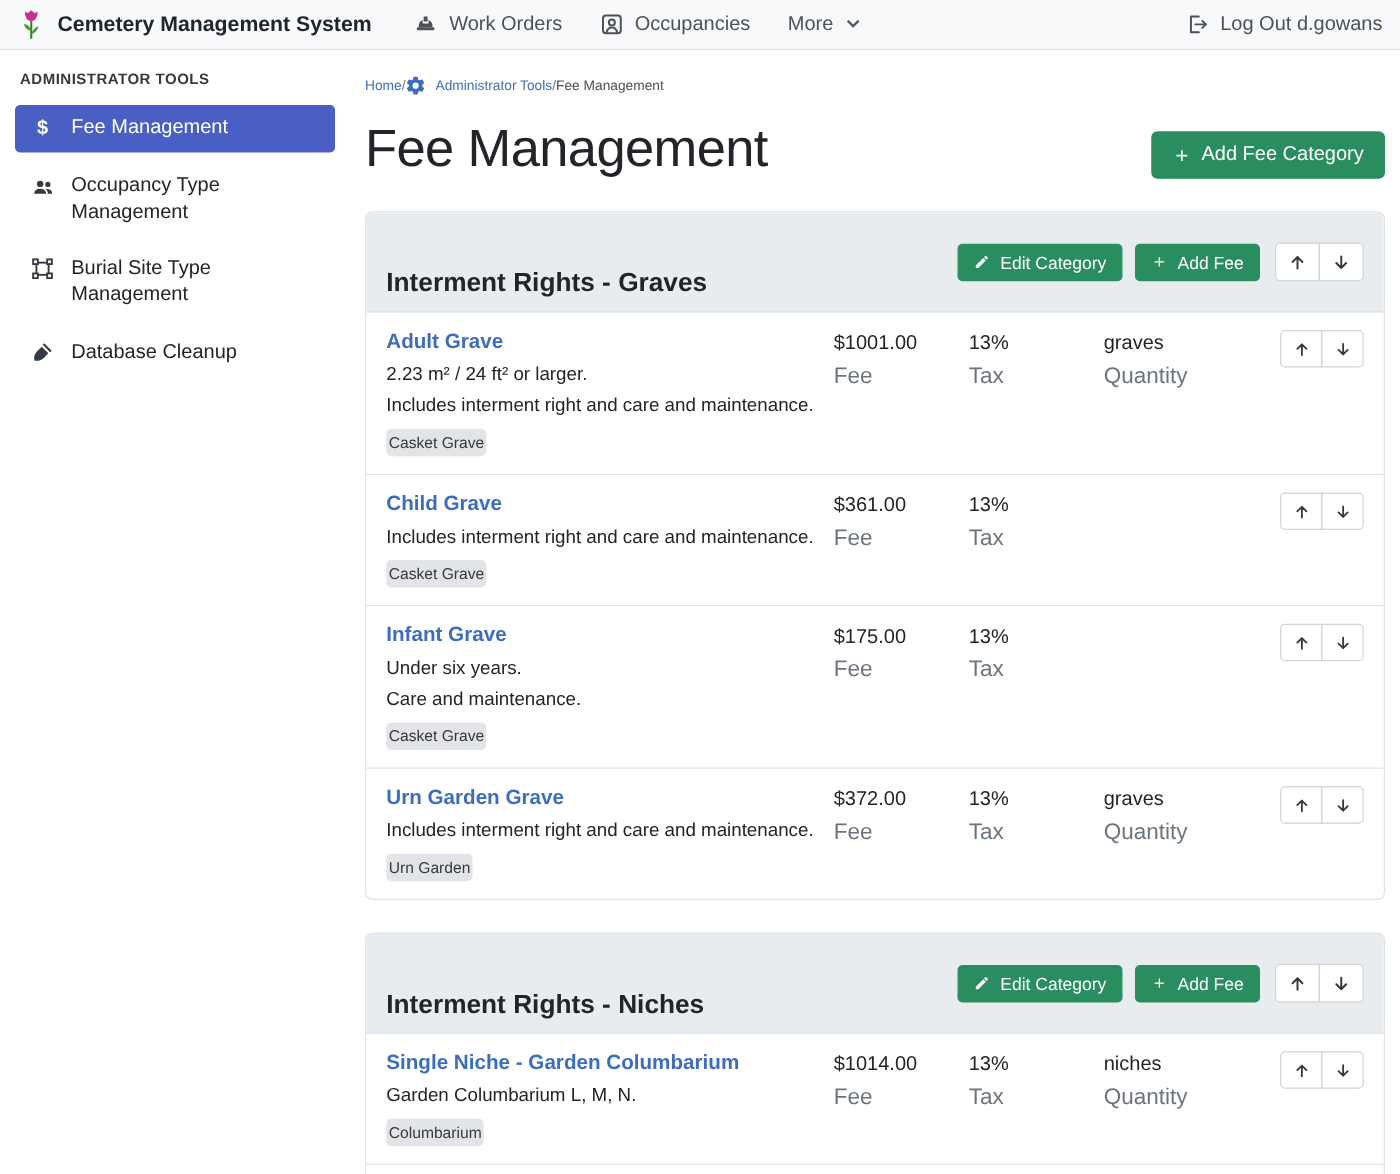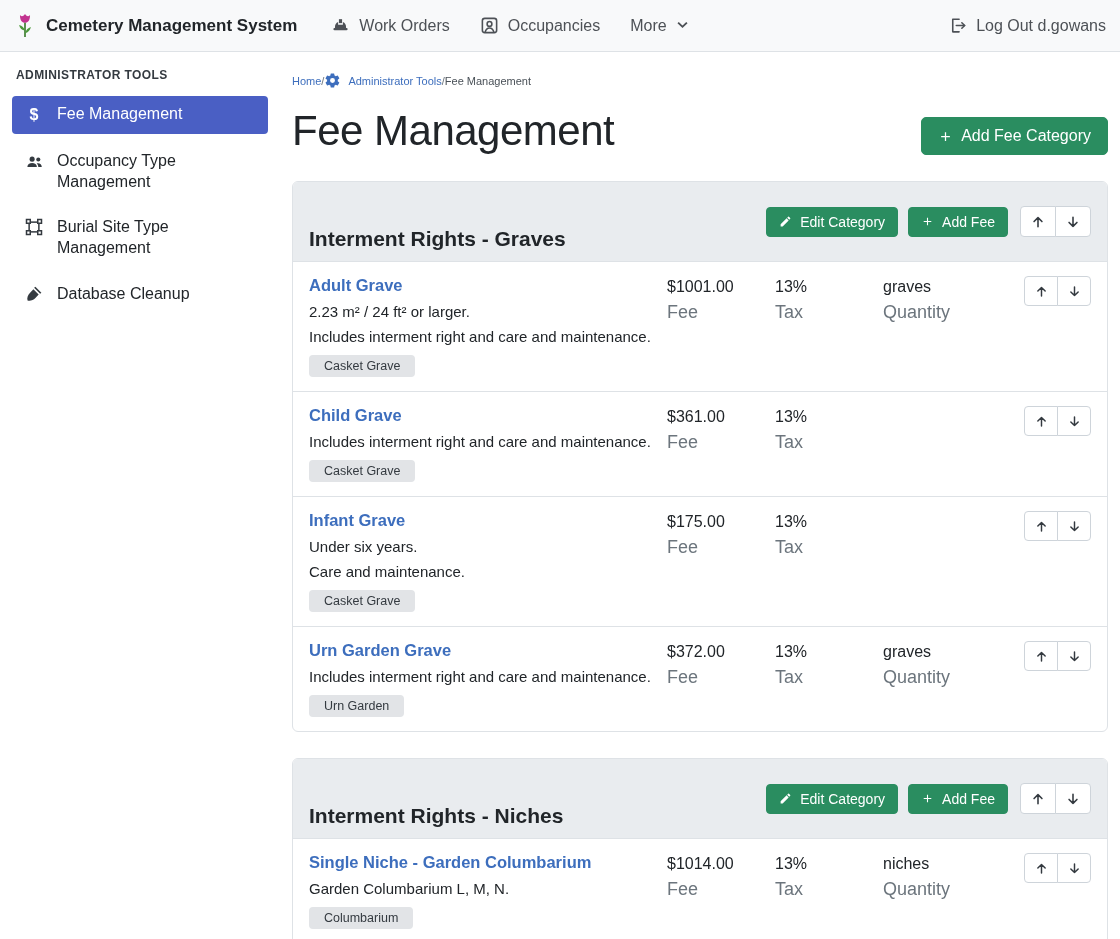--- a/index.html
+++ b/index.html
@@ -8,21 +8,21 @@
     --link-blue:#3d6ebd;
     --border:#dee2e6;
     --gray-text:#6c757d;
     --dark:#212529;
   }
   *{box-sizing:border-box}
   html,body{margin:0;padding:0}
   body{width:1120px;height:939px;overflow:hidden;background:#fff;
        font-family:"Liberation Sans","DejaVu Sans",sans-serif;color:var(--dark);}
   
-  .navbar{height:52px;display:flex;align-items:center;background:#f8f9fa;
+  .navbar{height:40px;display:flex;align-items:center;background:#f8f9fa;
           border-bottom:1px solid var(--border);padding:0 14px;text-align:center;}
   .brand{display:flex;align-items:center;gap:10px;margin-right:34px;cursor:pointer;}
   .brand-label{font-size:17px;font-weight:700;color:#212529;white-space:nowrap;}
   .nav-links{display:flex;align-items:center;gap:30px;}
   .nav-item{display:flex;align-items:center;gap:9px;color:#4d5156;font-size:16px;cursor:pointer;white-space:nowrap;}
   .nav-item svg{display:block}
   .nav-right{margin-left:auto;}
   
   .layout{display:flex;height:887px;}
   .sidebar{width:280px;padding:14px 12px;flex-shrink:0;}
@@ -60,21 +60,21 @@
   .arrow-btn.last{border-radius:0 4px 4px 0;margin-left:-1px;}
   
   .fee-row{display:flex;align-items:flex-start;padding:14px 16px;}
   .fee-row + .fee-row{border-top:1px solid var(--border);}
   .fee-main{flex:1;padding-right:10px;min-width:0;}
   .fee-name{display:inline-block;color:var(--link-blue);font-size:16.5px;font-weight:700;
             text-decoration:none;margin-bottom:8px;cursor:pointer;}
   .fee-desc{margin:0 0 8px;font-size:15px;color:#212529;}
   .fee-desc:empty{display:none;}
   .badge{display:inline-block;background:#e2e4e7;color:#343a40;font-size:12.5px;
-         padding:4px 15px;border-radius:4px;margin-top:2px;}
+         padding:4px 2px;border-radius:4px;margin-top:2px;}
   .col{width:108px;flex-shrink:0;padding-top:2px;}
   .col .val{font-size:16px;color:#212529;}
   .col .val:empty{display:none;}
   .col .lbl{font-size:18px;color:var(--gray-text);margin-top:6px;}
   .col .lbl:empty{display:none;}
   .row-arrows{width:100px;display:flex;justify-content:flex-end;flex-shrink:0;}
   .row-arrows .arrow-btn{width:34px;height:30px;}
 </style>
 </head>
 <body>

